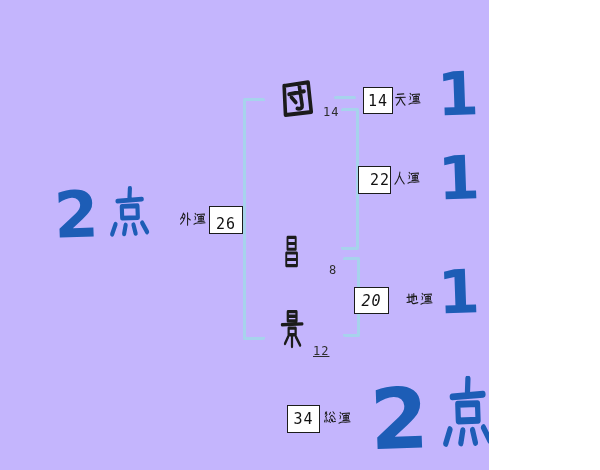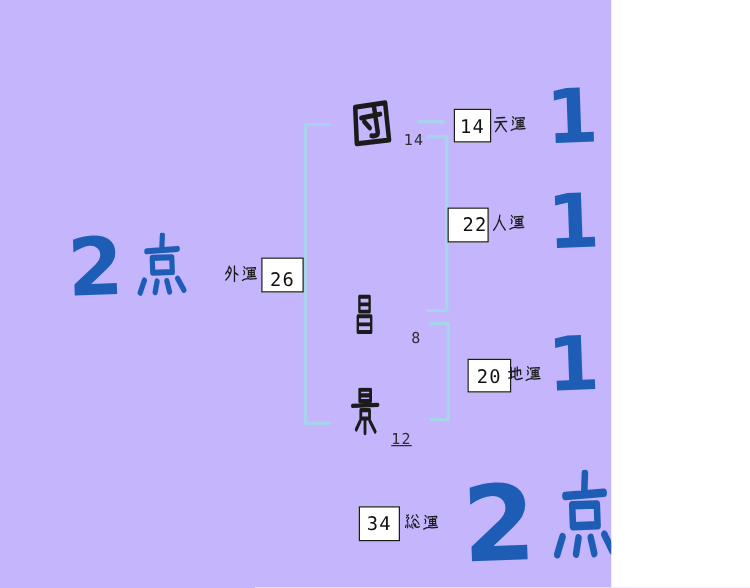--- a/index.html
+++ b/index.html
@@ -24,21 +24,21 @@
   .sub-sho{left:329px;top:263px;}
   .sub-kei{left:313px;top:344px;text-decoration:underline;}
   
   .box{
     position:absolute;border:1.6px solid #1c1c1c;background:#fff;
     display:flex;align-items:center;justify-content:center;
     font:15px "DejaVu Sans Mono", monospace;color:#111;letter-spacing:1px;
   }
   .b-ten{left:363px;top:87px;width:28px;height:25px;}
   .b-jin{left:358px;top:166px;width:31px;height:26px;justify-content:flex-end;}
-  .b-chi{left:374px;top:287px;width:33px;height:25px;}
+  .b-chi{left:354px;top:287px;width:33px;height:25px;font-style:italic;}
   .b-gai{left:209px;top:206px;width:32px;height:26px;align-items:flex-end;}
   .b-sou{left:287px;top:405px;width:31px;height:26px;}
   
   .glabel{position:absolute;display:flex;gap:1px;color:#242424;}
   .glabel .lg{width:13px;height:15px;}
   .l-ten{left:394px;top:92px;}
   .l-jin{left:393px;top:171px;}
   .l-chi{left:406px;top:292px;}
   .l-gai{left:179px;top:212px;}
   .l-sou{left:324px;top:411px;}

